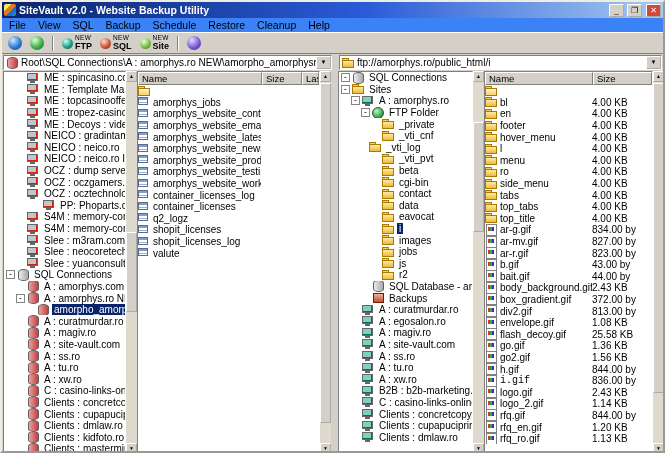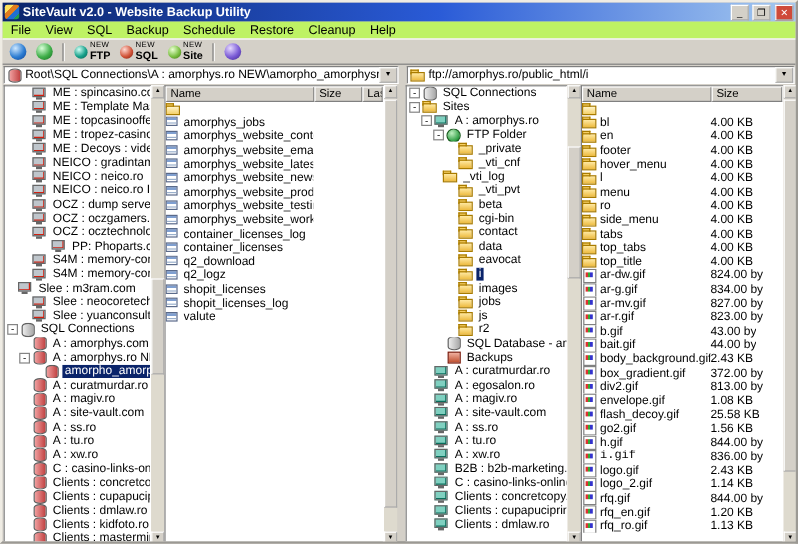--- a/index.html
+++ b/index.html
@@ -12,21 +12,21 @@
   .titlebar{height:16px;display:flex;align-items:center;gap:3px;padding:0 2px;
             background:linear-gradient(to right,#0a246a,#2a5bd7 55%,#a6caf0);}
   .app-icon{width:12px;height:12px;flex:none;border-radius:2px;
             background:linear-gradient(135deg,#ffe35a 0 30%,#e07c1f 30% 55%,#1f6fd0 55% 80%,#1da04a 80%);}
   .title-text{color:#fff;font-weight:bold;font-size:10.5px;white-space:nowrap;overflow:hidden;flex:1;}
   .capbtn{width:15px;height:13px;flex:none;box-sizing:border-box;background:#d4d0c8;
           border:1px outset #fff;font-size:8px;line-height:11px;text-align:center;color:#000;}
   .capbtn.close{background:#cf4a3a;color:#fff;margin-left:1px;}
 
   
-  .menubar{height:14px;display:flex;align-items:center;padding-left:1px;background:#bef264;}
+  .menubar{height:14px;display:flex;align-items:center;padding-left:1px;background:#3b82f6;}
   .menu-item{padding:0 6px;font-size:10.5px;line-height:13px;}
 
   
   .toolbar{height:20px;display:flex;align-items:center;gap:2px;padding:0 3px;
            border-top:1px solid #fff;border-bottom:1px solid #808080;}
   .tbtn{display:flex;align-items:center;gap:2px;padding:1px 2px;border:1px solid transparent;}
   .orb{width:14px;height:14px;border-radius:50%;flex:none;}
   .orb.blue{background:radial-gradient(circle at 35% 30%,#cfe8ff,#2d7dd2 55%,#0b3d91);}
   .orb.green{background:radial-gradient(circle at 35% 30%,#d9ffd9,#3fae49 55%,#136b1f);}
   .orb.purple{background:radial-gradient(circle at 35% 30%,#e6d9ff,#7b5cd6 55%,#3a1f8a);}
@@ -249,21 +249,21 @@
             <div class="trow" style="padding-left: 12px;">
               <span class="expsp"></span>
               <span class="icon server-red"></span>
               <span class="lbl">S4M : memory-configurator.co</span>
             </div>
             <div class="trow" style="padding-left: 12px;">
               <span class="expsp"></span>
               <span class="icon server-red"></span>
               <span class="lbl">S4M : memory-configurator.d</span>
             </div>
-            <div class="trow" style="">
+            <div class="trow" style="padding-left: 12px;">
               <span class="expsp"></span>
               <span class="icon server-red"></span>
               <span class="lbl">Slee : m3ram.com</span>
             </div>
             <div class="trow" style="padding-left: 12px;">
               <span class="expsp"></span>
               <span class="icon server-red"></span>
               <span class="lbl">Slee : neocoretech.com</span>
             </div>
             <div class="trow" style="padding-left: 12px;">
@@ -420,25 +420,20 @@
               <span class="name" style="width: 108px;">container_licenses_log</span>
               <span class="size"></span>
             </div>
             <div class="lrow">
               <span class="icon table"></span>
               <span class="name" style="width: 108px;">container_licenses</span>
               <span class="size"></span>
             </div>
             <div class="lrow">
               <span class="icon table"></span>
-              <span class="name" style="width: 108px;">q2_download</span>
-              <span class="size"></span>
-            </div>
-            <div class="lrow">
-              <span class="icon table"></span>
               <span class="name" style="width: 108px;">q2_logz</span>
               <span class="size"></span>
             </div>
             <div class="lrow">
               <span class="icon table"></span>
               <span class="name" style="width: 108px;">shopit_licenses</span>
               <span class="size"></span>
             </div>
             <div class="lrow">
               <span class="icon table"></span>
@@ -699,25 +694,20 @@
               <span class="name" style="width: 92px;">top_tabs</span>
               <span class="size">4.00 KB</span>
             </div>
             <div class="lrow">
               <span class="icon folder"></span>
               <span class="name" style="width: 92px;">top_title</span>
               <span class="size">4.00 KB</span>
             </div>
             <div class="lrow">
               <span class="icon gif"></span>
-              <span class="name" style="width: 92px;">ar-dw.gif</span>
-              <span class="size">824.00 by</span>
-            </div>
-            <div class="lrow">
-              <span class="icon gif"></span>
               <span class="name" style="width: 92px;">ar-g.gif</span>
               <span class="size">834.00 by</span>
             </div>
             <div class="lrow">
               <span class="icon gif"></span>
               <span class="name" style="width: 92px;">ar-mv.gif</span>
               <span class="size">827.00 by</span>
             </div>
             <div class="lrow">
               <span class="icon gif"></span>
@@ -751,20 +741,25 @@
             </div>
             <div class="lrow">
               <span class="icon gif"></span>
               <span class="name" style="width: 92px;">envelope.gif</span>
               <span class="size">1.08 KB</span>
             </div>
             <div class="lrow">
               <span class="icon gif"></span>
               <span class="name" style="width: 92px;">flash_decoy.gif</span>
               <span class="size">25.58 KB</span>
+            </div>
+            <div class="lrow">
+              <span class="icon gif"></span>
+              <span class="name" style="width: 92px;">go.gif</span>
+              <span class="size">1.36 KB</span>
             </div>
             <div class="lrow">
               <span class="icon gif"></span>
               <span class="name" style="width: 92px;">go2.gif</span>
               <span class="size">1.56 KB</span>
             </div>
             <div class="lrow">
               <span class="icon gif"></span>
               <span class="name" style="width: 92px;">h.gif</span>
               <span class="size">844.00 by</span>

